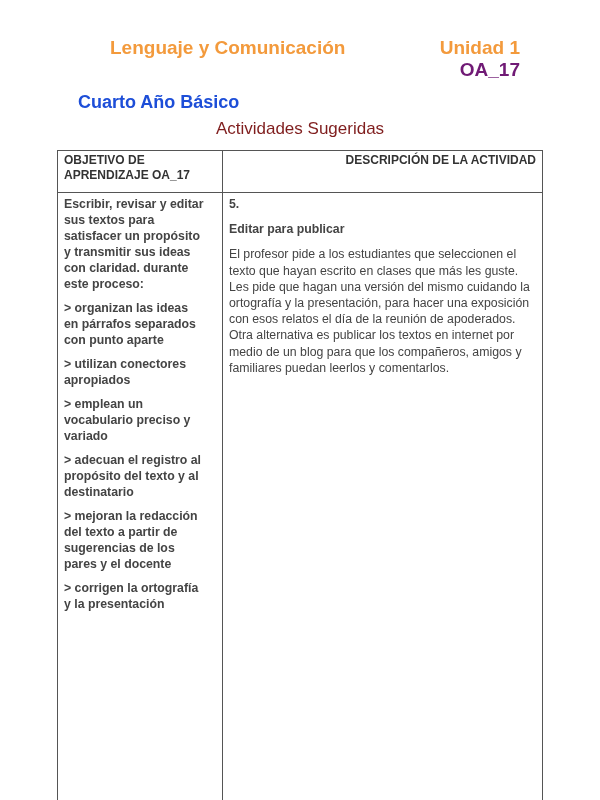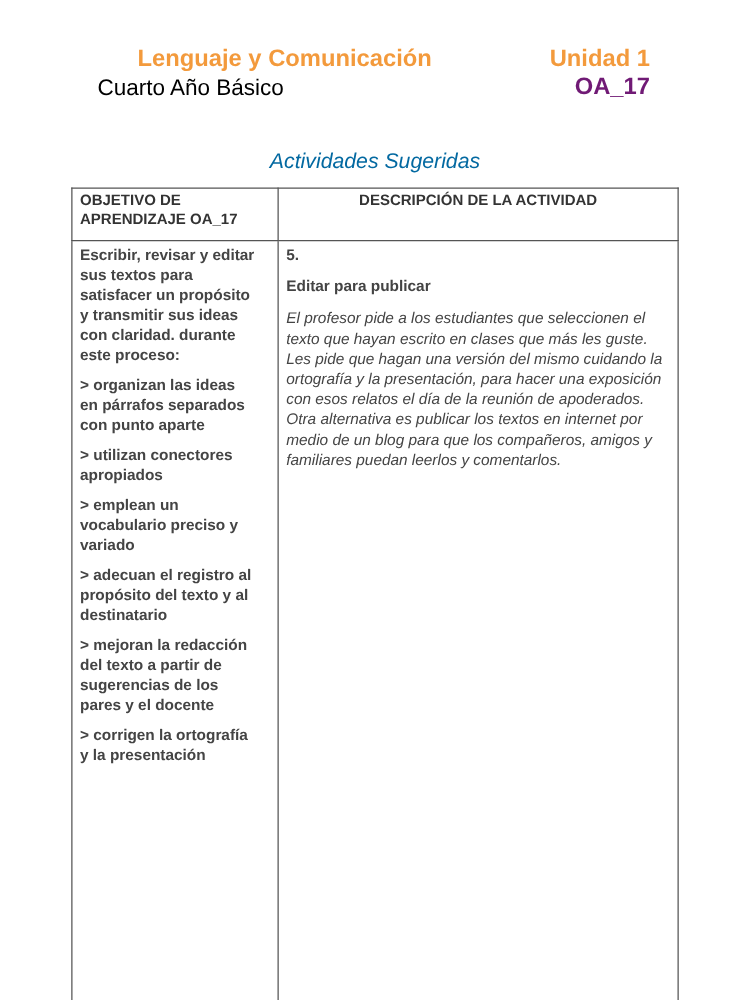--- a/index.html
+++ b/index.html
@@ -1,36 +1,36 @@
 <!DOCTYPE html>
 <html><head>
 <meta charset="utf-8">
 <style>
   html, body { margin: 0; padding: 0; background: #ffffff; }
   body { width: 600px; height: 800px; position: relative; overflow: hidden;
          font-family: "Liberation Sans", sans-serif; color: #333; }
   .header-left { position: absolute; left: 78px; top: 37px; }
   .header-right { position: absolute; right: 80px; top: 37px; text-align: right; }
   .subject { color: #f39a3c; font-weight: bold; font-size: 19px; line-height: 22px; margin-left: 32px; }
-  .grade { color: #000000; font-weight: normal; font-size: 18px; line-height: 22px; }
+  .grade { color: #1d4ed8; font-weight: bold; font-size: 18px; line-height: 22px; margin-top: 32px; }
   .unit { color: #f39a3c; font-weight: bold; font-size: 19px; line-height: 22px; }
   .oa { color: #701a75; font-weight: bold; font-size: 19px; line-height: 22px; }
   .title { position: absolute; top: 119px; left: 0; width: 600px; text-align: center;
-           font-size: 17px; color: #0369a1; font-style: italic; }
+           font-size: 17px; color: #7f1d1d; }
   table.acts { position: absolute; left: 57px; top: 150px; width: 486px; height: 690px;
                border-collapse: collapse; }
   table.acts td, table.acts th { border: 1.5px solid #555; vertical-align: top; }
   th { font-size: 12px; font-weight: bold; color: #333; padding: 2px 6px; text-align: left; height: 37px; line-height: 15px; }
-  th.desc { text-align: center; margin-top: 44px; }
+  th.desc { text-align: right; margin-top: 44px; }
   td.col1 { width: 152px; padding: 3px 6px; font-weight: bold; font-size: 12.3px; line-height: 16px; color: #444; }
   td.col2 { padding: 3px 6px; font-size: 12.3px; line-height: 16.2px; color: #444; }
   td.col1 p { margin: 0 11px 8px 0; }
   .num { font-weight: bold; margin-bottom: 9px; }
   .act-title { font-weight: bold; margin-bottom: 9px; }
-  .act-body { margin: 0; font-style: italic; }
+  .act-body { margin: 0; }
 </style>
 </head>
 <body>
 
 <div class="header-left">
   <div class="subject">Lenguaje y Comunicación</div>
   <div class="grade">Cuarto Año Básico</div>
 </div>
 <div class="header-right">
   <div class="unit">Unidad 1</div>

